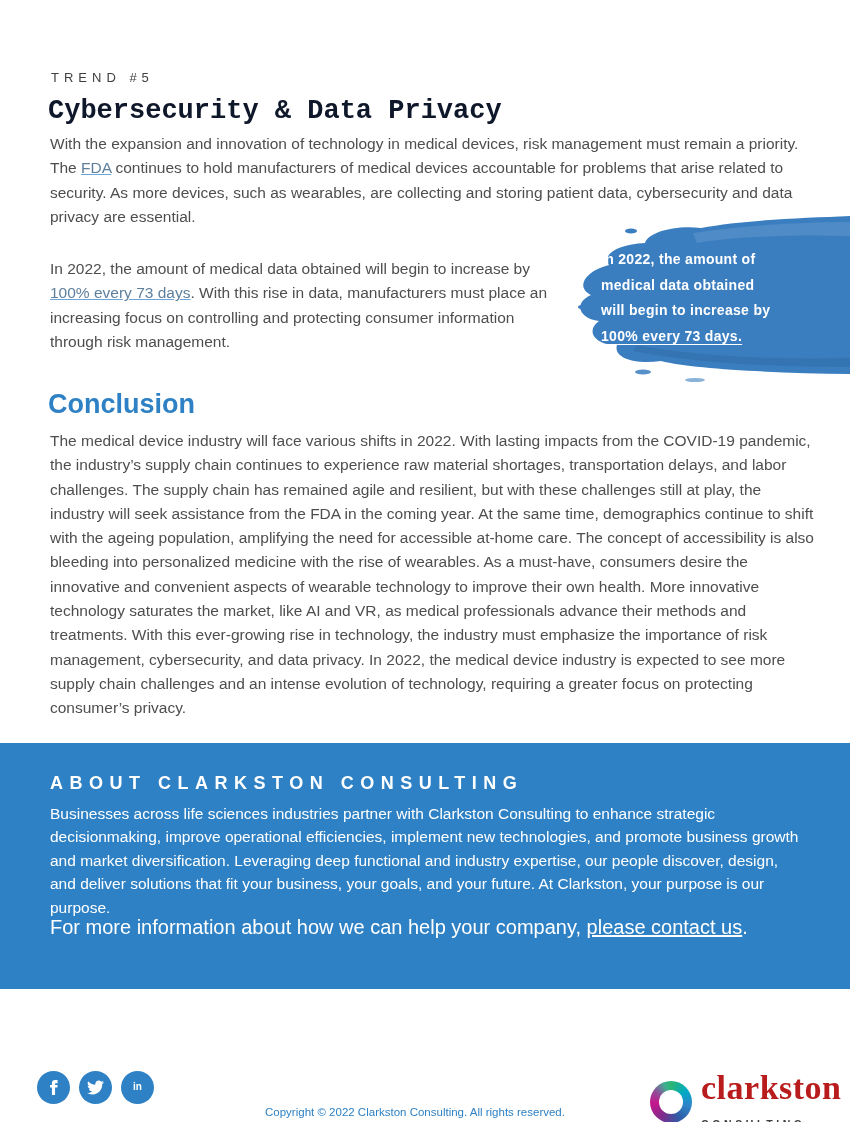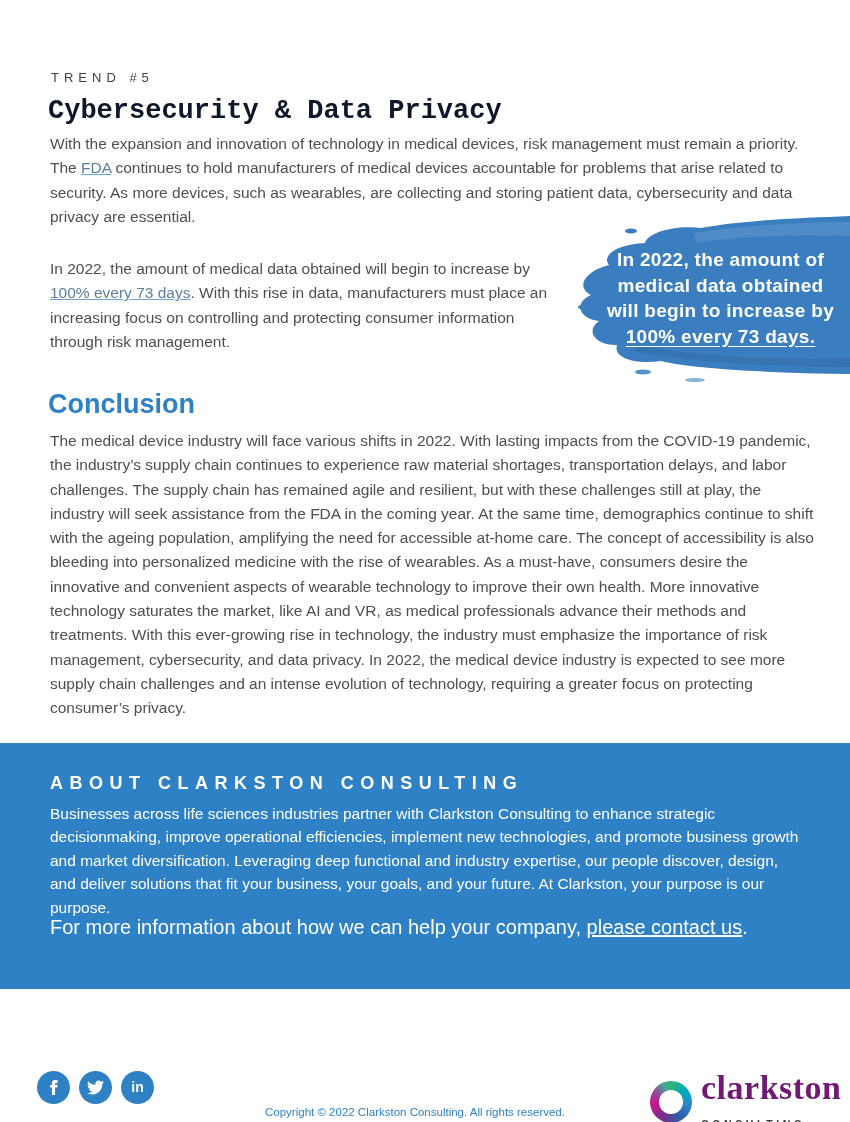--- a/index.html
+++ b/index.html
@@ -20,22 +20,22 @@
   .p1 { position:absolute; left:50px; top:132px; width:758px; }
   .p2 { position:absolute; left:50px; top:257px; width:510px; }
   a.inline-link {
     color:#5e7f9c; text-decoration:underline;
     text-decoration-color:#6aa4d8; cursor:pointer;
   }
   
   .callout { position:absolute; left:573px; top:211px; width:277px; height:176px; }
   .callout svg { position:absolute; left:0; top:0; }
   .callout-text {
-    position:absolute; left:28px; right:10px; top:36px; text-align:center;
-    color:#ffffff; font-weight:bold; font-size:19px; line-height:25.5px;
+    position:absolute; left:28px; right:10px; top:36px; text-align:left;
+    color:#ffffff; font-weight:bold; font-size:14px; line-height:25.5px;
     letter-spacing:0.3px;
   }
   .callout-underline { text-decoration:underline; text-underline-offset:3px; }
   .section-heading {
     position:absolute; left:48px; top:389px;
     font-size:27px; font-weight:bold; color:#2e81c4;
   }
   .conclusion-body { position:absolute; left:50px; top:429px; width:765px; }
   
   .about-band {
@@ -55,41 +55,41 @@
   }
   a.contact-link { color:#ffffff; text-decoration:underline; cursor:pointer; }
   
   .social-row { position:absolute; left:37px; top:1071px; display:flex; gap:9px; }
   .social-circle {
     width:33px; height:33px; border-radius:50%; background:#2e81c4;
     display:flex; align-items:center; justify-content:center; color:#ffffff;
     cursor:pointer;
   }
   .linkedin-glyph {
-    font-size:14px; font-weight:bold; color:#ffffff;
+    font-size:10px; font-weight:bold; color:#ffffff;
     font-family:"Liberation Sans", sans-serif; margin-top:-2px;
   }
   .copyright {
     position:absolute; left:0; top:1106px; width:830px; text-align:center;
     font-size:11.5px; color:#2e81c4;
   }
   .logo { position:absolute; left:650px; top:1073px; display:flex; align-items:center; gap:9px; }
   .logo-ring {
     width:42px; height:42px; border-radius:50%; position:relative; flex:0 0 auto;
     background:conic-gradient(from 0deg,
       #2bb673 0deg, #00a9c5 55deg, #2e86c9 100deg, #2d5fa8 150deg,
       #7b2d8b 210deg, #c6168d 265deg, #8e4f9a 305deg, #3fae92 340deg, #2bb673 360deg);
   }
   .logo-ring::after {
     content:""; position:absolute; left:9px; top:9px; right:9px; bottom:9px;
     background:#ffffff; border-radius:50%;
   }
   .logo-word {
     font-family:"Liberation Serif", serif; font-weight:bold;
-    font-size:34px; line-height:30px; color:#701a75; letter-spacing:0.5px;
+    font-size:34px; line-height:30px; color:#b91c1c; letter-spacing:0.5px;
   }
   .logo-sub {
     font-size:10.5px; letter-spacing:3.6px; color:#3c3c3c; font-weight:bold;
     margin-top:15px;
   }
 </style>
 </head>
 <body>
 
 <div class="page">

